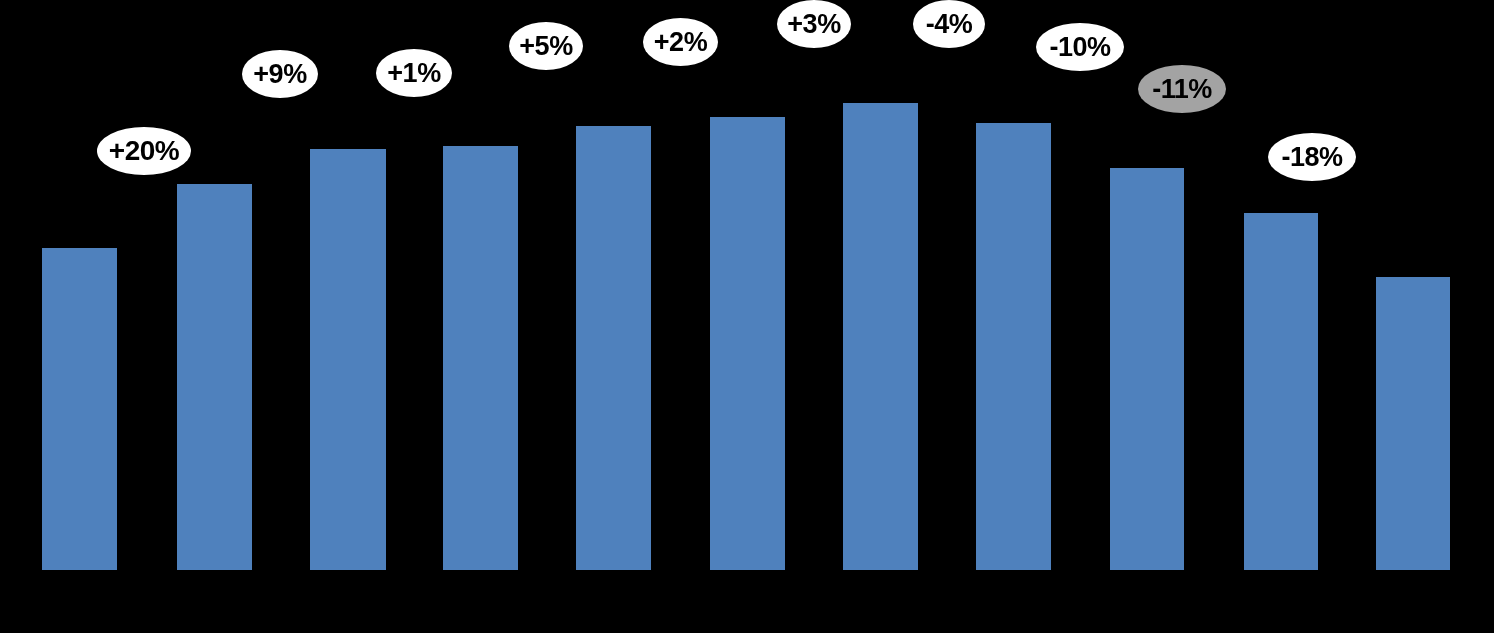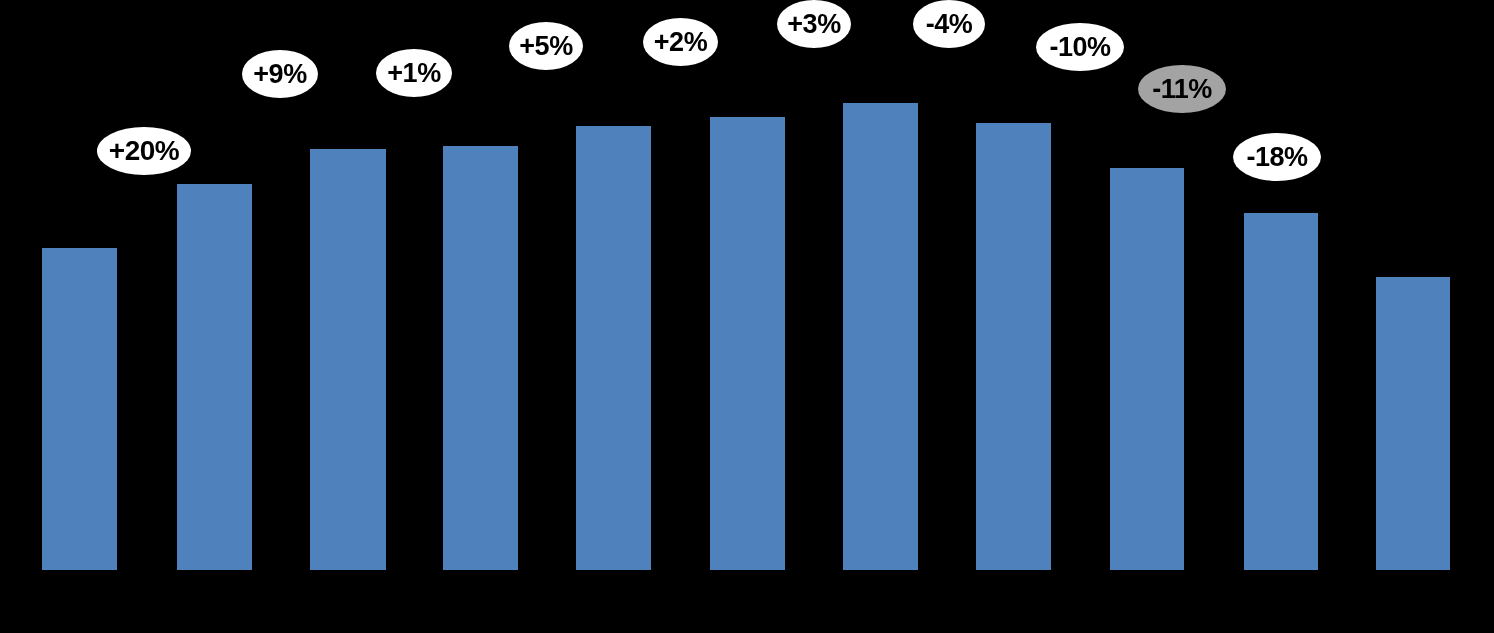--- a/index.html
+++ b/index.html
@@ -65,15 +65,15 @@
 
   <div class="callout" style="left: 97px; top: 87px; width: 94px; height: 48px; font-size: 28px; background: rgb(255, 255, 255); color: rgb(0, 0, 0); margin-top: 40px;">+20%</div>
       <div class="callout" style="left: 242px; top: 50px; width: 76px; height: 48px; font-size: 27px; background: rgb(255, 255, 255); color: rgb(0, 0, 0);">+9%</div>
       <div class="callout" style="left: 376px; top: 49px; width: 76px; height: 48px; font-size: 27px; background: rgb(255, 255, 255); color: rgb(0, 0, 0);">+1%</div>
       <div class="callout" style="left: 509px; top: 22px; width: 74px; height: 48px; font-size: 27px; background: rgb(255, 255, 255); color: rgb(0, 0, 0);">+5%</div>
       <div class="callout" style="left: 643px; top: 18px; width: 75px; height: 48px; font-size: 27px; background: rgb(255, 255, 255); color: rgb(0, 0, 0);">+2%</div>
       <div class="callout" style="left: 777px; top: 0px; width: 74px; height: 48px; font-size: 27px; background: rgb(255, 255, 255); color: rgb(0, 0, 0);">+3%</div>
       <div class="callout" style="left: 913px; top: 0px; width: 72px; height: 48px; font-size: 27px; background: rgb(255, 255, 255); color: rgb(0, 0, 0);">-4%</div>
       <div class="callout" style="left: 1036px; top: 23px; width: 88px; height: 48px; font-size: 27px; background: rgb(255, 255, 255); color: rgb(0, 0, 0); text-align: center;">-10%</div>
       <div class="callout" style="left: 1138px; top: 65px; width: 88px; height: 48px; font-size: 27px; background: #a3a3a3; color: rgb(0, 0, 0);">-11%</div>
-      <div class="callout" style="left: 1233px; top: 133px; width: 88px; height: 48px; font-size: 27px; background: rgb(255, 255, 255); color: rgb(0, 0, 0);">-18%</div>
+      <div class="callout" style="left: 1268px; top: 133px; width: 88px; height: 48px; font-size: 27px; background: rgb(255, 255, 255); color: rgb(0, 0, 0);">-18%</div>
     </div>
 </div>
 
 </body></html>

